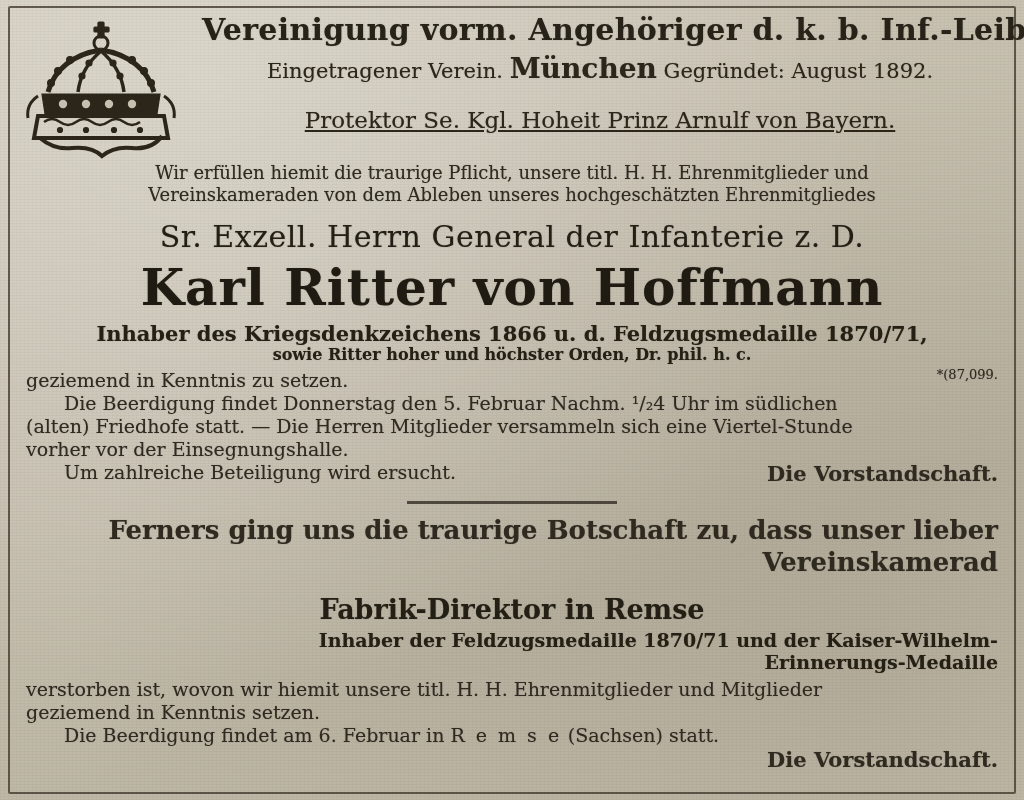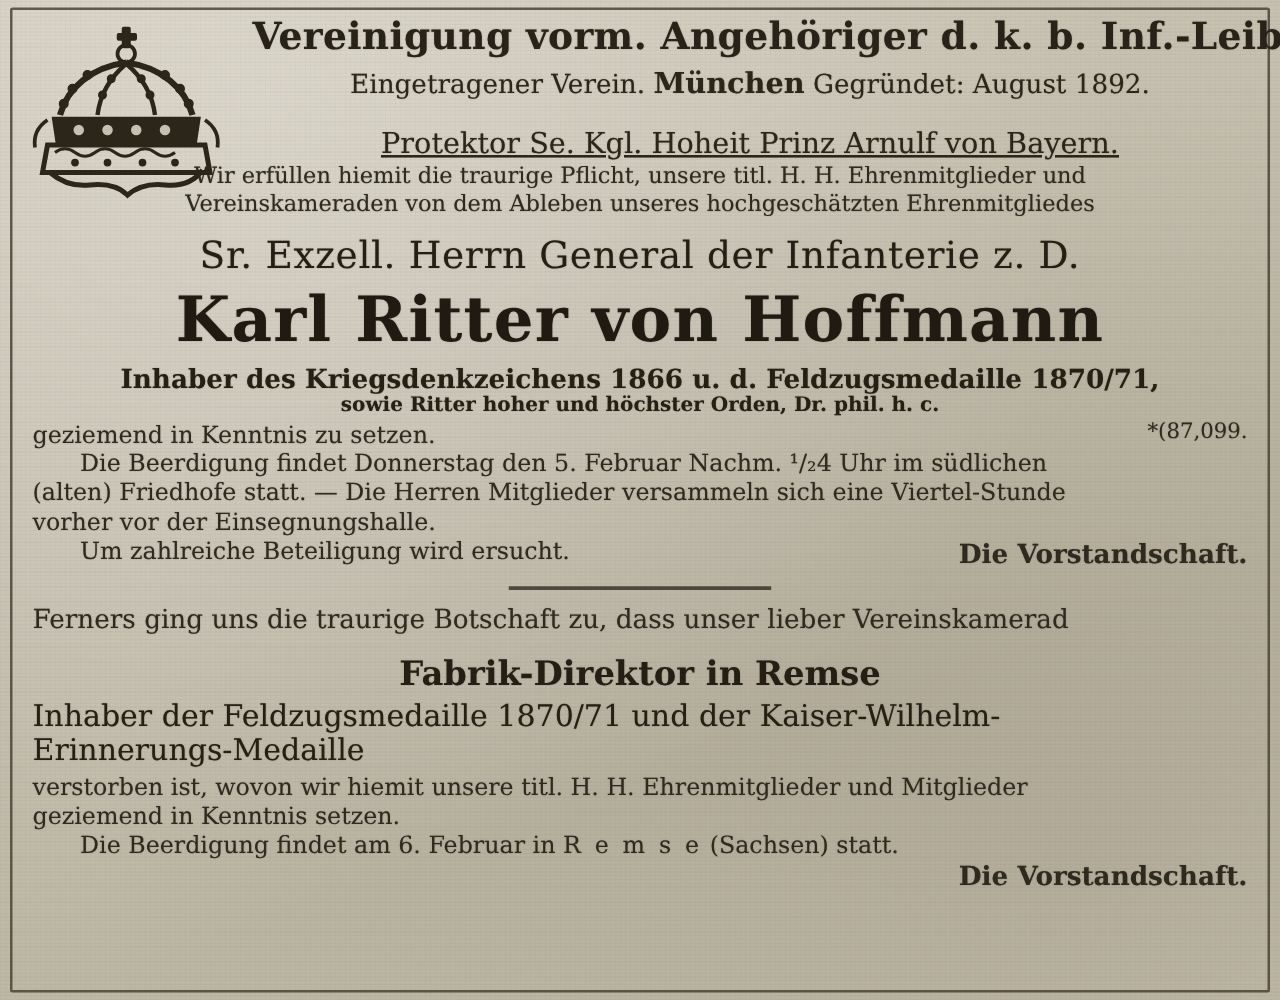--- a/index.html
+++ b/index.html
@@ -81,36 +81,36 @@
     color: #272318;
   }
   .sub1 {
     font-size: 21px;
     margin-top: 8px;
     line-height: 1.1;
     color: #2b2619;
   }
   .sub1 .bold {
     font-weight: bold;
-    font-size: 23px;
+    font-size: 28px;
   }
   .sub2 {
     font-size: 23px;
     margin-top: 24px;
     line-height: 1.1;
     color: #2b2619;
     text-decoration: underline;
   }
 
   
   .lead {
     text-align: center;
     font-size: 18px;
     line-height: 1.25;
-    margin-top: 2px;
+    margin-top: 28px;
     color: #2f2a20;
   }
   .rank-line {
     text-align: center;
     font-weight: normal;
     font-size: 30px;
     margin-top: 12px;
     letter-spacing: 0.5px;
     color: #231f15;
   }
@@ -145,56 +145,57 @@
   }
   .flow {
     font-size: 19px;
     line-height: 1.22;
     margin-top: 4px;
     color: #2f2a20;
   }
   .flow .indent { display: inline-block; width: 38px; }
   .ref {
     float: right;
-    font-size: 17px;
+    font-size: 13px;
     margin-top: -2px;
     margin-left: 40px;
   }
   .right-bold {
     float: right;
     font-weight: bold;
     font-size: 21px;
   }
   .clear { clear: both; }
 
   hr.sep {
     width: 210px;
     margin: 14px auto 10px auto;
     border: none;
     border-top: 3px solid #39342a;
     opacity: 0.85;
   }
 
   .second-lead {
-    text-align: left;
-    font-size: 21px;
+    text-align: right;
+    font-size: 26px;
     line-height: 1.25;
     color: #2f2a20;
+    font-weight: bold;
   }
   .sub-role {
     text-align: center;
     font-weight: bold;
     font-size: 27px;
     margin-top: 15px;
     color: #231f15;
   }
   .honours2 {
-    text-align: left;
-    font-weight: normal;
-    font-size: 24px;
+    text-align: right;
+    font-weight: bold;
+    font-size: 19px;
     line-height: 1.15;
     margin-top: 5px;
     color: #242014;
   }
   .spaced { letter-spacing: 2.5px; }
 </style>
 </head>
 <body>
 
 <div id="page">

